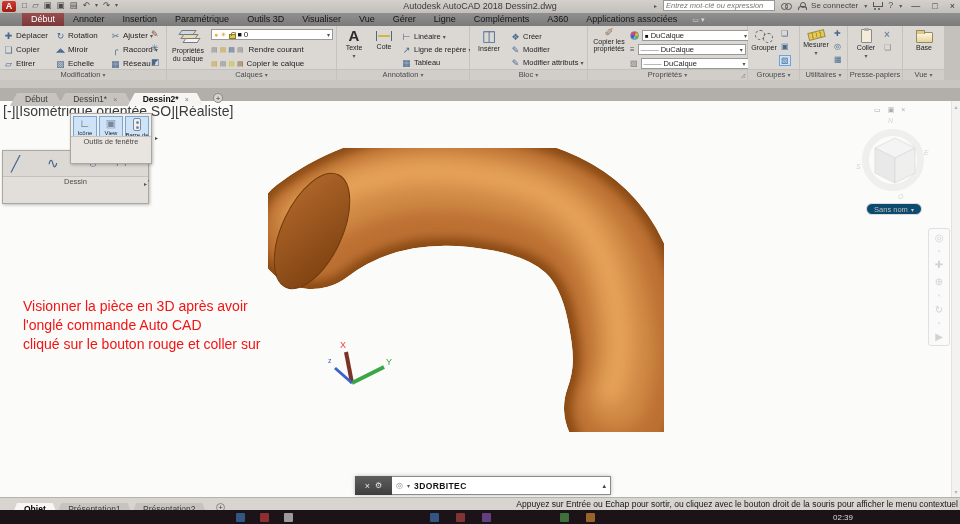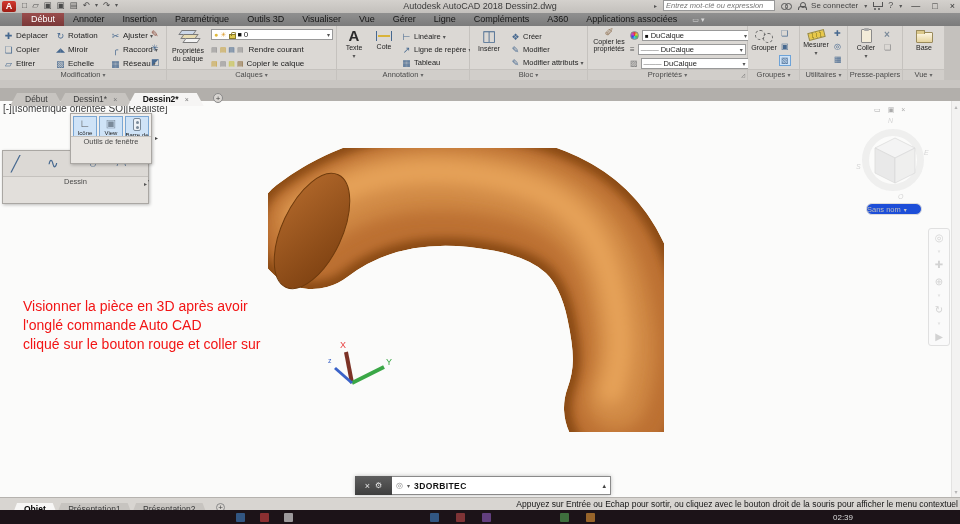--- a/index.html
+++ b/index.html
@@ -59,34 +59,34 @@
 .hl3{background:#cfe3f7;border:1px solid #6da3d8;padding:0 1px}
 
 #gapstrip{position:absolute;left:0;top:80px;width:960px;height:8px;background:#c9c6c2}
 #ftabs{position:absolute;left:0;top:88px;width:960px;height:13px;background:#b2afab;z-index:27;white-space:nowrap;padding-left:10px}
 .ftab{display:inline-flex;align-items:center;gap:6px;height:13px;font-size:8.5px;color:#3a3a3a;padding:0 15px;line-height:13px;background:#c7c4c0;clip-path:polygon(7px 0,calc(100% - 7px) 0,100% 100%,0 100%);margin-right:-9px}
 .ftab.active{background:#f6f5f4;font-weight:bold;color:#111;position:relative;z-index:2}
 .fx{font-size:7px;color:#777;font-weight:normal}
 .fplus{display:inline-block;width:10px;height:10px;margin-left:14px;border:1px solid #8a8a8a;border-radius:50%;background:#d8d5d1;color:#444;font-size:8px;line-height:9px;text-align:center;vertical-align:middle}
 
 #vp{position:absolute;left:0;top:101px;width:960px;height:396px;background:#fbfbfa;overflow:hidden}
-.vplabel{position:absolute;left:3px;top:2px;font-size:10px;color:#3c3c3c}
+.vplabel{position:absolute;left:3px;top:2px;font-size:14px;color:#3c3c3c}
 .rednote{position:absolute;left:23px;top:196px;font-size:14px;line-height:19px;color:#f21414}
 
 .fpanel{position:absolute;background:#dcd9d5;border:1px solid #aaa7a3;box-shadow:1px 1px 3px rgba(0,0,0,.25)}
 .fpt{position:absolute;left:0;right:0;bottom:0;height:27px;background:#e2dfdb;border-top:1px solid #c5c2be;font-size:7.5px;color:#4a4a4a;text-align:center;line-height:10px}
 .wtool{position:absolute;top:2px;width:24px;height:35px;background:#cfe3f7;border:1px solid #7aa7d4;display:flex;flex-direction:column;align-items:center;font-size:6px;line-height:6.5px;color:#222;text-align:center;gap:1px;padding-top:1px}
 .navic{width:8px;height:13px;border:1px solid #7a8a9a;border-radius:2px;background:#eef2f6;position:relative}
 .navic:before{content:"";position:absolute;left:2px;top:2px;width:3px;height:3px;background:#7a8a9a;border-radius:50%;box-shadow:0 5px 0 #7a8a9a}
 
 .vcicons{position:absolute;left:874px;top:5px;display:flex;gap:7px;font-size:7px;color:#ababab}
 .vcwrap{position:absolute;left:858px;top:18px;width:72px;height:92px;opacity:.85}
 .ring{position:absolute;left:4px;top:10px;width:62px;height:62px;border:7px solid rgba(224,224,224,.55);border-radius:50%}
 .compass{position:absolute;font-size:7px;color:#cfcfcf;font-style:italic}
-.sansnom{position:absolute;left:866px;top:102px;width:56px;height:12px;border:1px solid #dcdcdc;border-radius:6px;background:#1d4ed8;color:#bdbdbd;font-size:7.5px;display:flex;align-items:center;gap:3px}
+.sansnom{position:absolute;left:866px;top:102px;width:56px;height:12px;border:1px solid #dcdcdc;border-radius:6px;background:#0c4a6e;color:#bdbdbd;font-size:7.5px;display:flex;align-items:center;justify-content:center;gap:3px}
 
 .navbar{position:absolute;left:928px;top:127px;width:22px;height:118px;border:1px solid #e0e0e0;border-radius:3px;background:rgba(250,250,250,.75);display:flex;flex-direction:column;align-items:center;justify-content:space-around;color:#d2d2d2;font-size:10px}
 .navbar .caret{color:#e0e0e0;font-size:5px}
 .vscroll{position:absolute;left:951px;top:0;width:9px;height:396px;background:#f3f2f1;border-left:1px solid #e3e2e1;font-size:6px;color:#b5b5b5;text-align:center}
 
 .cmd{position:absolute;left:355px;top:375px;width:256px;height:19px;display:flex;box-shadow:0 0 4px rgba(0,0,0,.25)}
 .cmddark{width:37px;background:linear-gradient(#5e5e5e,#3e3e3e);color:#e8e8e8;display:flex;align-items:center;justify-content:center;gap:5px;font-size:9px}
 .cmdfield{flex:1;background:#fff;border:1px solid #8a8a8a;border-left:none;display:flex;align-items:center;gap:4px;padding:0 4px;font-size:9px;color:#111}
 .cmdtext{font-weight:bold;letter-spacing:.4px;font-size:8.5px}
 

